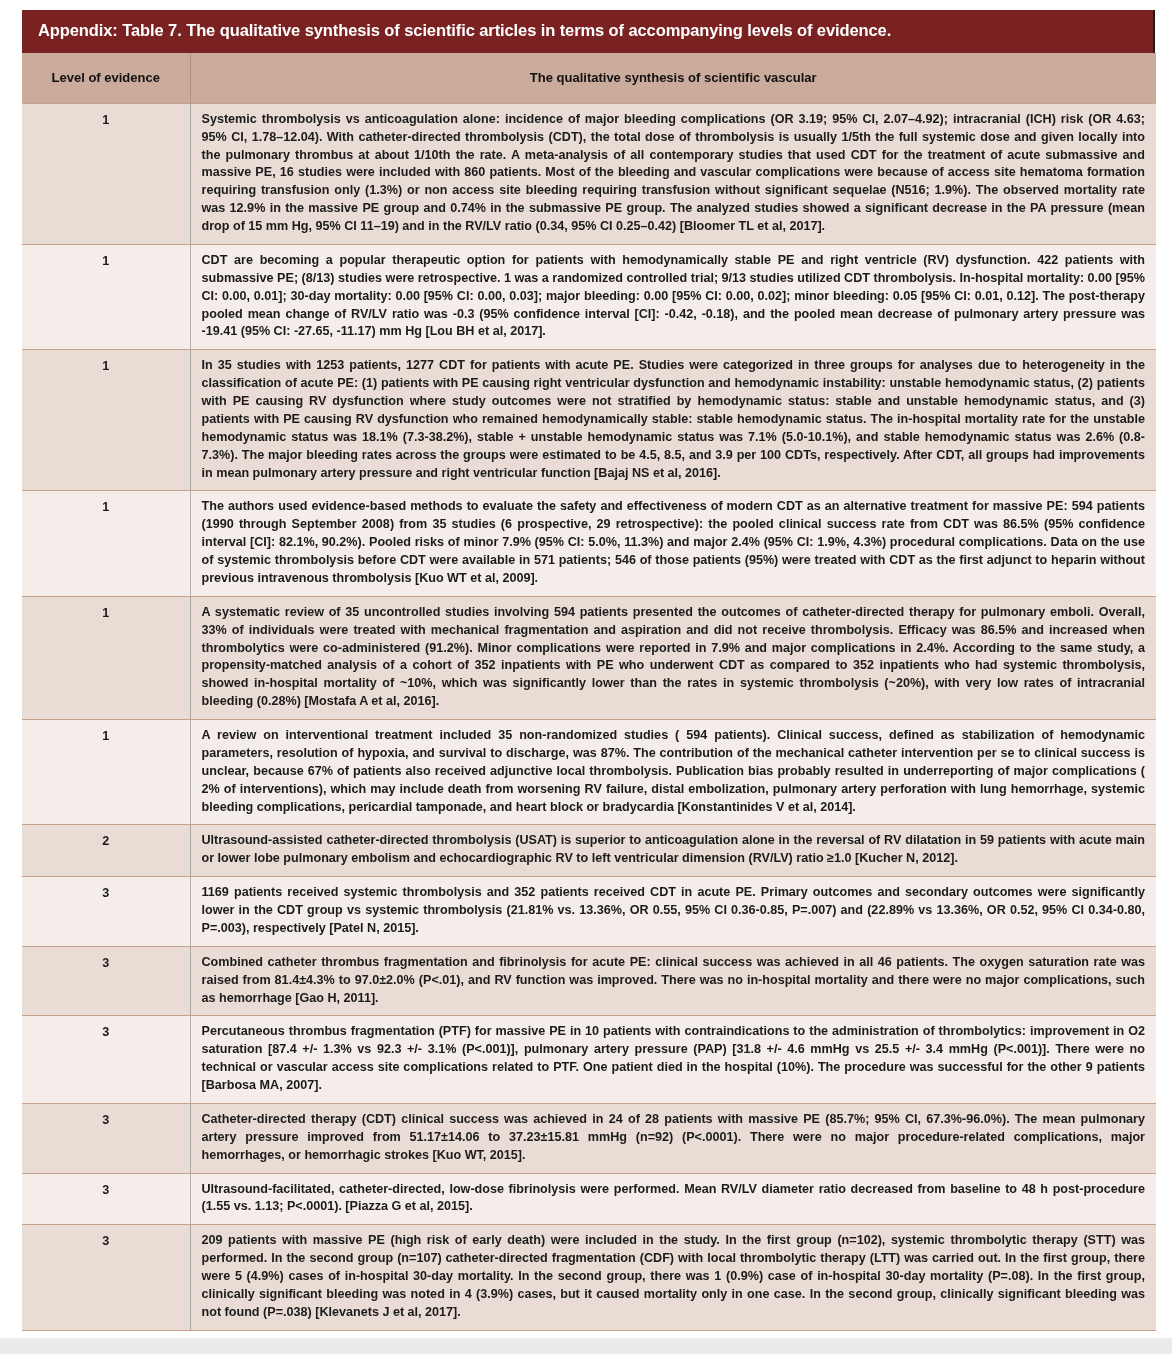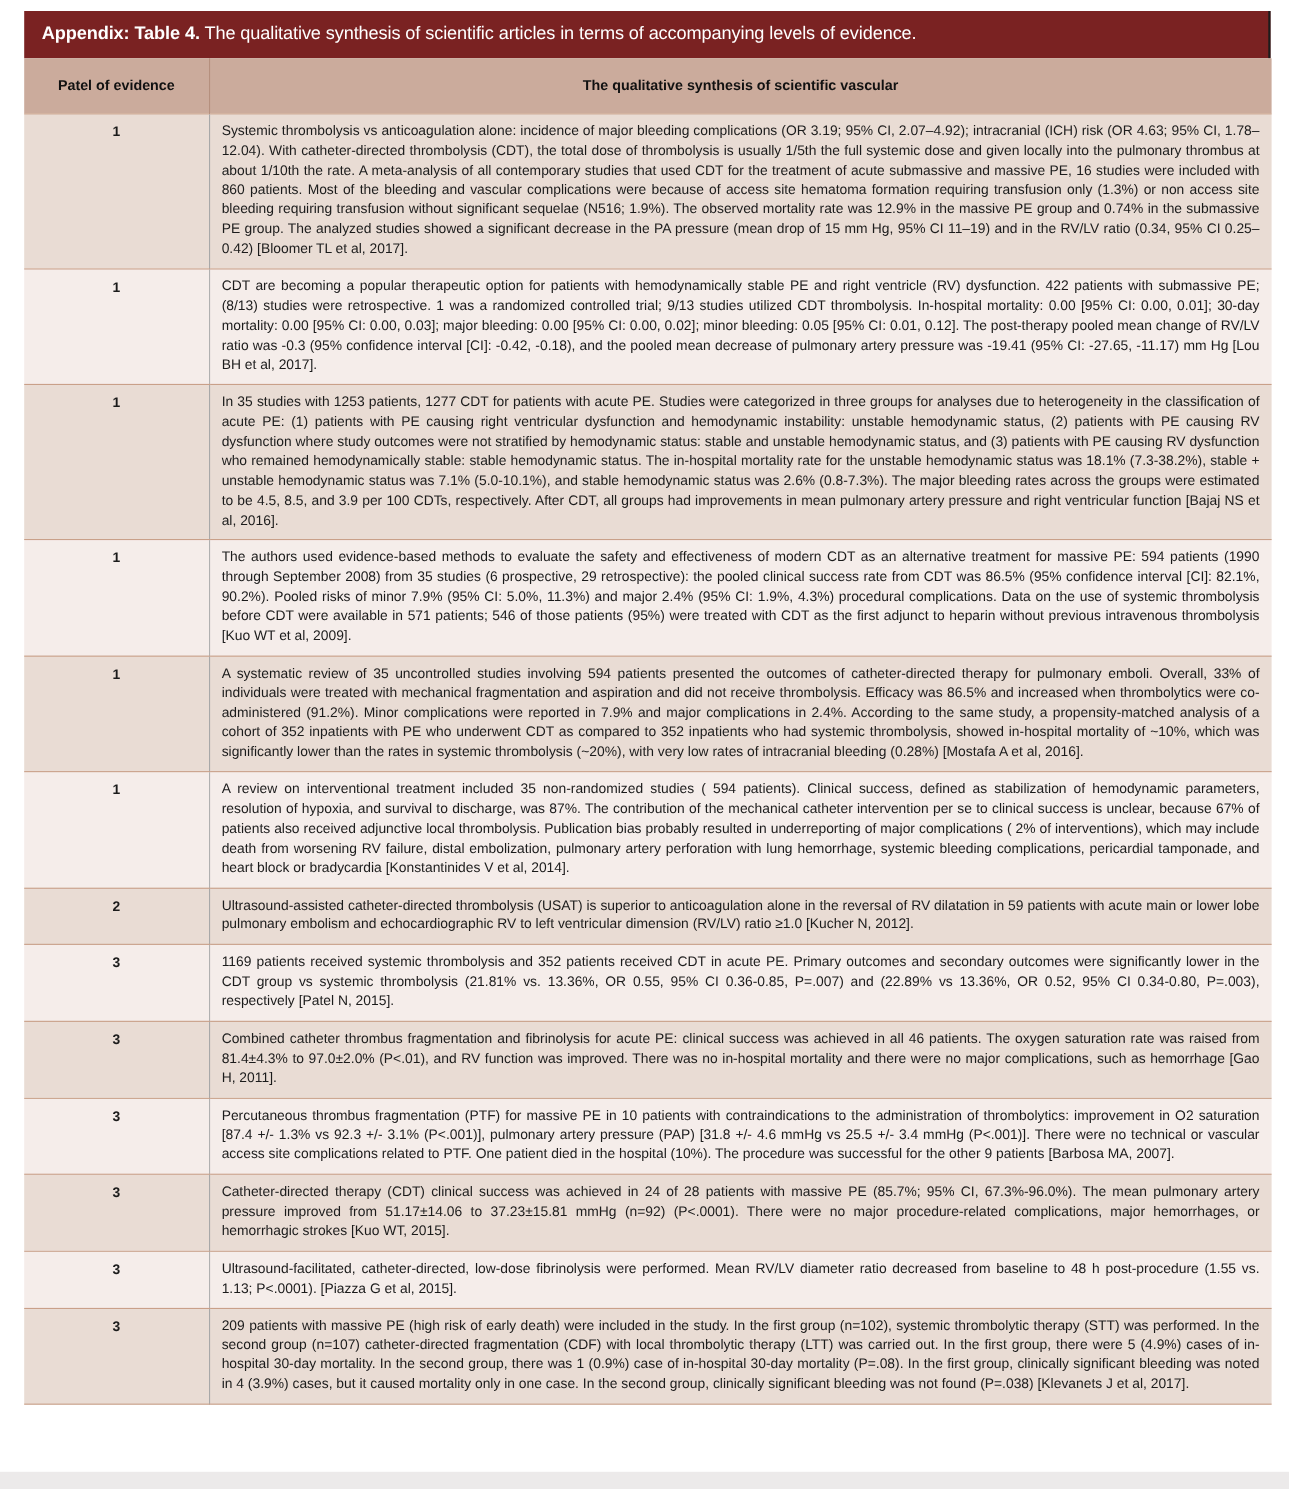--- a/index.html
+++ b/index.html
@@ -40,21 +40,21 @@
     font-size: 16.5px;
     line-height: 1.2;
     letter-spacing: -0.1px;
     border-right: 2px solid #1c1c1c;
     width: 1133px;
   }
   .title-bar .strong {
     font-weight: bold;
   }
   .title-bar .rest {
-    font-weight: normal;
+    font-weight: bold;
   }
   
   table.qtab {
     border-collapse: collapse;
     width: 1134px;
     table-layout: fixed;
   }
   table.qtab col.c1 { width: 168px; }
   table.qtab col.c2 { width: 966px; }
 
@@ -84,40 +84,40 @@
     text-align: center;
     font-weight: bold;
     font-size: 12.6px;
     padding-top: 8px;
     border-right: 1px solid #a8a8a8;
   }
   table.qtab tr.odd td { background: #e9dcd4; }
   table.qtab tr.even td { background: #f5edea; }
   table.qtab tr.even td.lvl { border-right: 1px solid #b0b0b0; }
   table.qtab tbody tr:last-child td { border-bottom: 1px solid #c9a089; }
-  table.qtab td.body-cell { text-align: justify; text-justify: inter-word; }
+  table.qtab td.body-cell { text-align: justify; text-justify: inter-word; font-weight: bold; }
 </style>
 </head>
 <body>
 
 <div class="page">
   <div class="table-wrap">
 
     <div class="title-bar">
-      <span class="strong">Appendix: Table 4.</span><span class="rest"> The qualitative synthesis of scientific articles in terms of accompanying levels of evidence.</span>
+      <span class="strong">Appendix: Table 7.</span><span class="rest"> The qualitative synthesis of scientific articles in terms of accompanying levels of evidence.</span>
     </div>
 
     <table class="qtab">
       <colgroup>
         <col class="c1">
         <col class="c2">
       </colgroup>
       <thead>
         <tr>
-          <th class="th-level">Patel of evidence</th>
+          <th class="th-level">Level of evidence</th>
           <th>The qualitative synthesis of scientific vascular</th>
         </tr>
       </thead>
       <tbody id="tbody">
           <tr class="odd">
             <td class="lvl">1</td>
             <td class="body-cell">Systemic thrombolysis vs anticoagulation alone: incidence of major bleeding complications (OR 3.19; 95% CI, 2.07–4.92); intracranial (ICH) risk (OR 4.63; 95% CI, 1.78–12.04). With catheter-directed thrombolysis (CDT), the total dose of thrombolysis is usually 1/5th the full systemic dose and given locally into the pulmonary thrombus at about 1/10th the rate. A meta-analysis of all contemporary studies that used CDT for the treatment of acute submassive and massive PE, 16 studies were included with 860 patients. Most of the bleeding and vascular complications were because of access site hematoma formation requiring transfusion only (1.3%) or non access site bleeding requiring transfusion without significant sequelae (N516; 1.9%). The observed mortality rate was 12.9% in the massive PE group and 0.74% in the submassive PE group. The analyzed studies showed a significant decrease in the PA pressure (mean drop of 15 mm Hg, 95% CI 11–19) and in the RV/LV ratio (0.34, 95% CI 0.25–0.42) [Bloomer TL et al, 2017].</td>
           </tr>
           <tr class="even">
             <td class="lvl">1</td>

